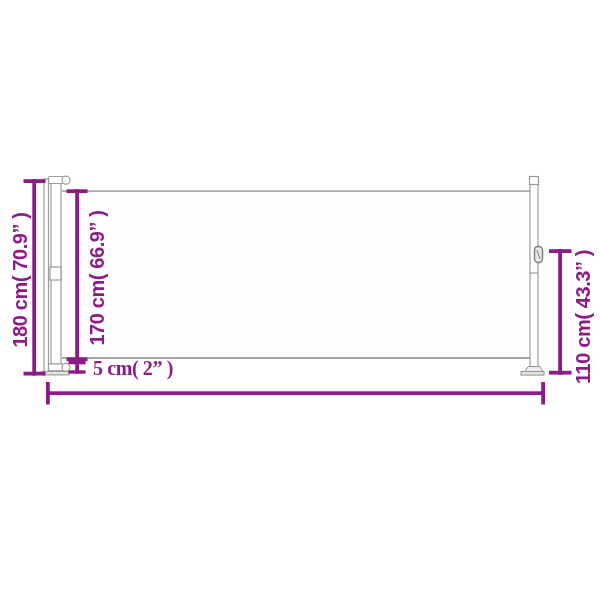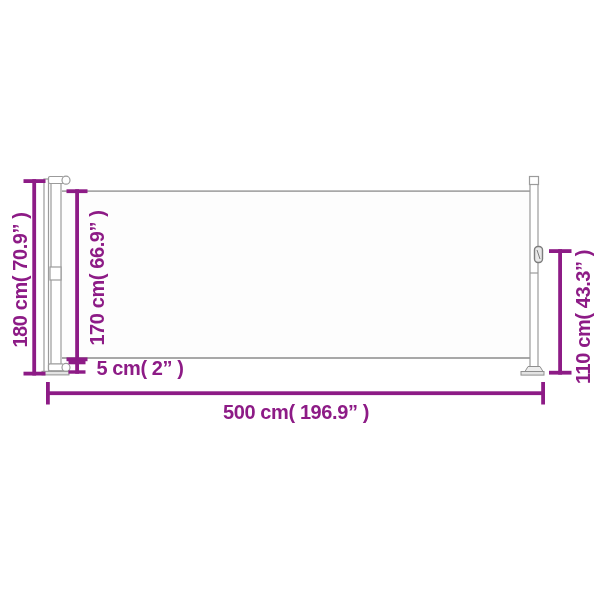--- a/index.html
+++ b/index.html
@@ -97,19 +97,18 @@
         <rect x="558.2" y="249.2" width="3.8" height="125.4"></rect>
         <rect x="549" y="370.8" width="22.5" height="3.8"></rect>
       </g>
     </g>
   </svg>
 
   <div class="dim-label rot" style="left:20px; top:280px;">180 cm( 70.9” )</div>
 
   <div class="dim-label rot" style="left:97px; top:278px;">170 cm( 66.9” )</div>
 
-  <div class="dim-label" style="left:140px; top:368px;">5 cm( 2” )</div>
+  <div class="dim-label" style="left:133px; top:368px;font-family:Liberation Serif, serif;">5 cm( 2” )</div>
 
-  <div class="dim-label" style="left:296px; top:412px;">500 cm( 196.9” )</div>
 
   <div class="dim-label rot" style="left:583px; top:317px;">110 cm( 43.3” )</div>
 
 </div>
 
 </body></html>

